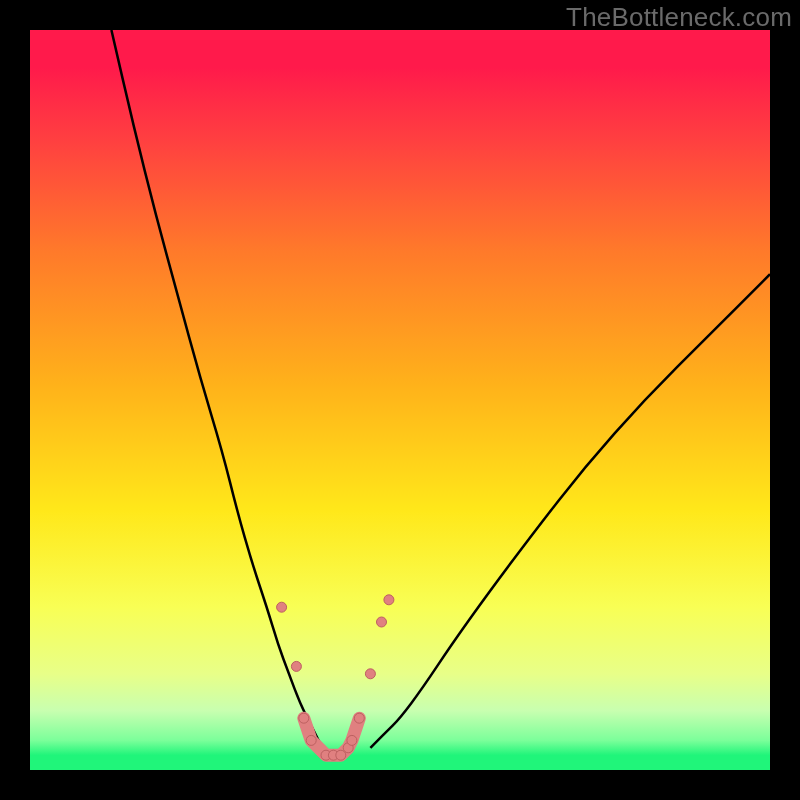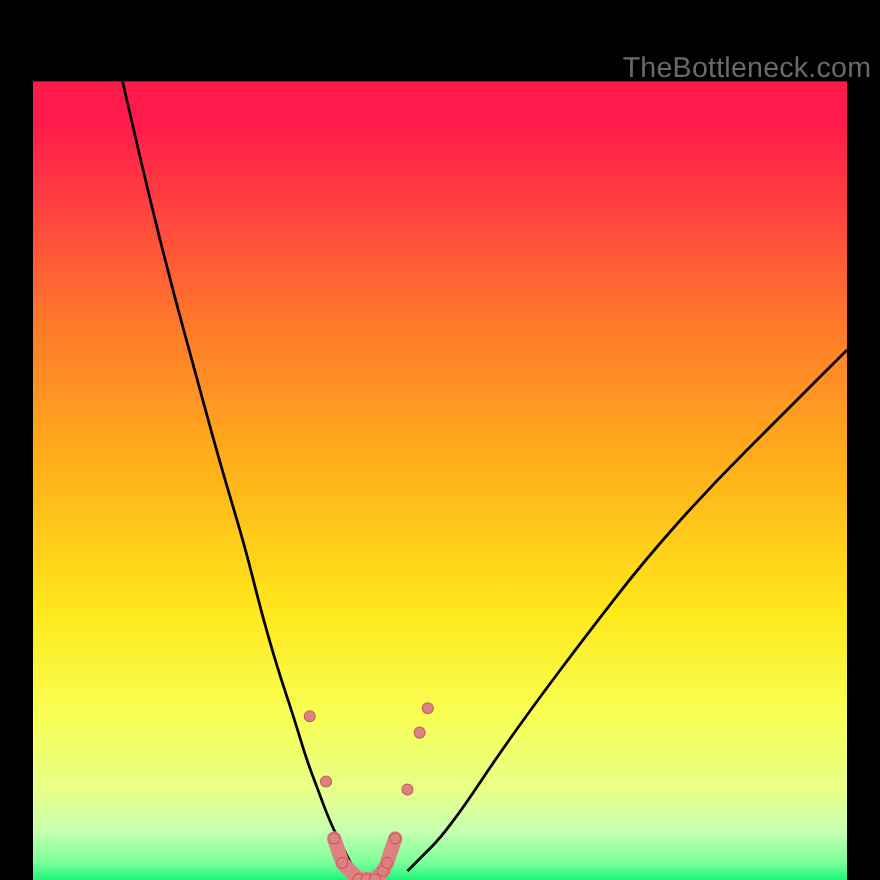--- a/index.html
+++ b/index.html
@@ -8,21 +8,20 @@
     width: 800px;
     height: 800px;
     background: #000;
     overflow: hidden;
     font-family: Arial, Helvetica, sans-serif;
   }
   .canvas-wrap {
     position: relative;
     width: 800px;
     height: 572px;
-    margin-top: 44px;
   }
   .inner {
     position: absolute;
     left: 30px;
     top: 30px;
     width: 740px;
     height: 740px;
     background: linear-gradient(
       to bottom,
       #ff1a4b 0%,

